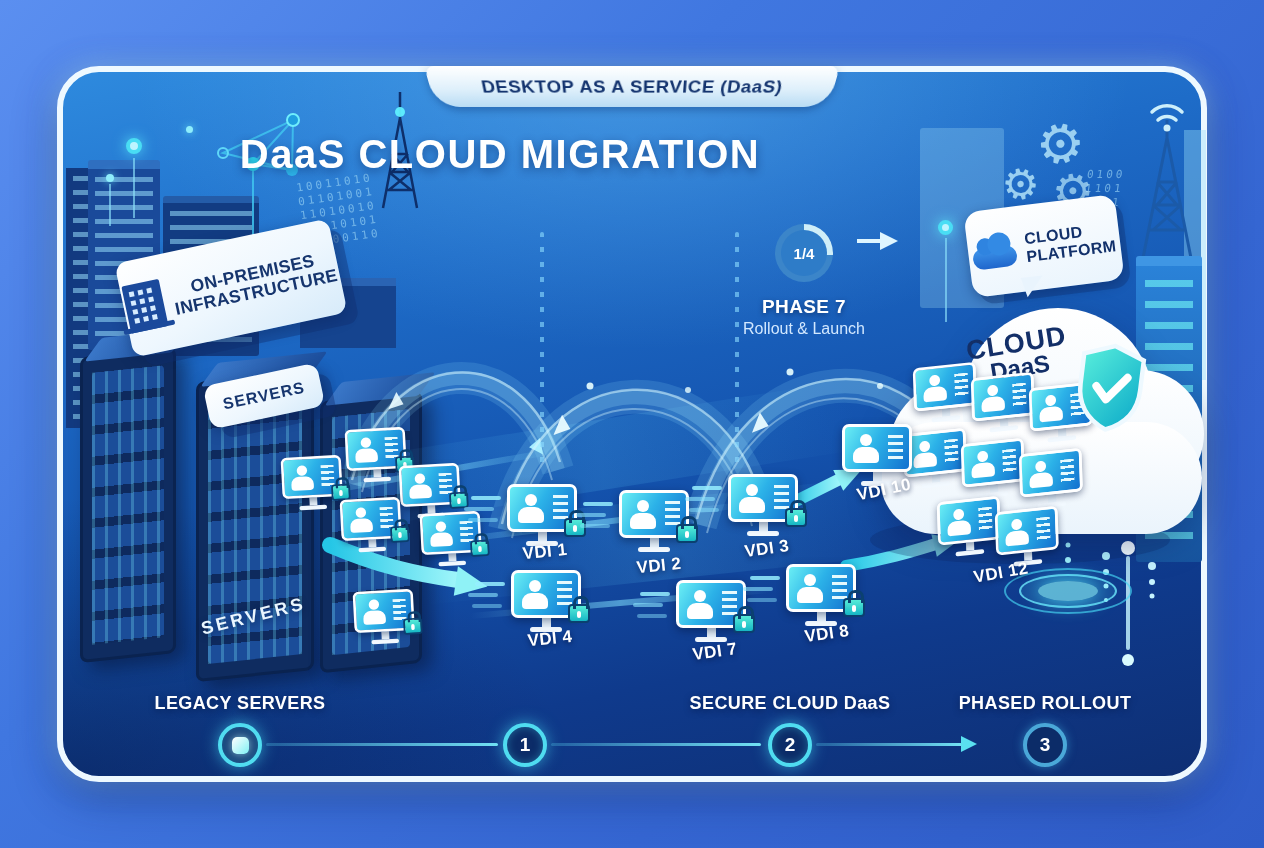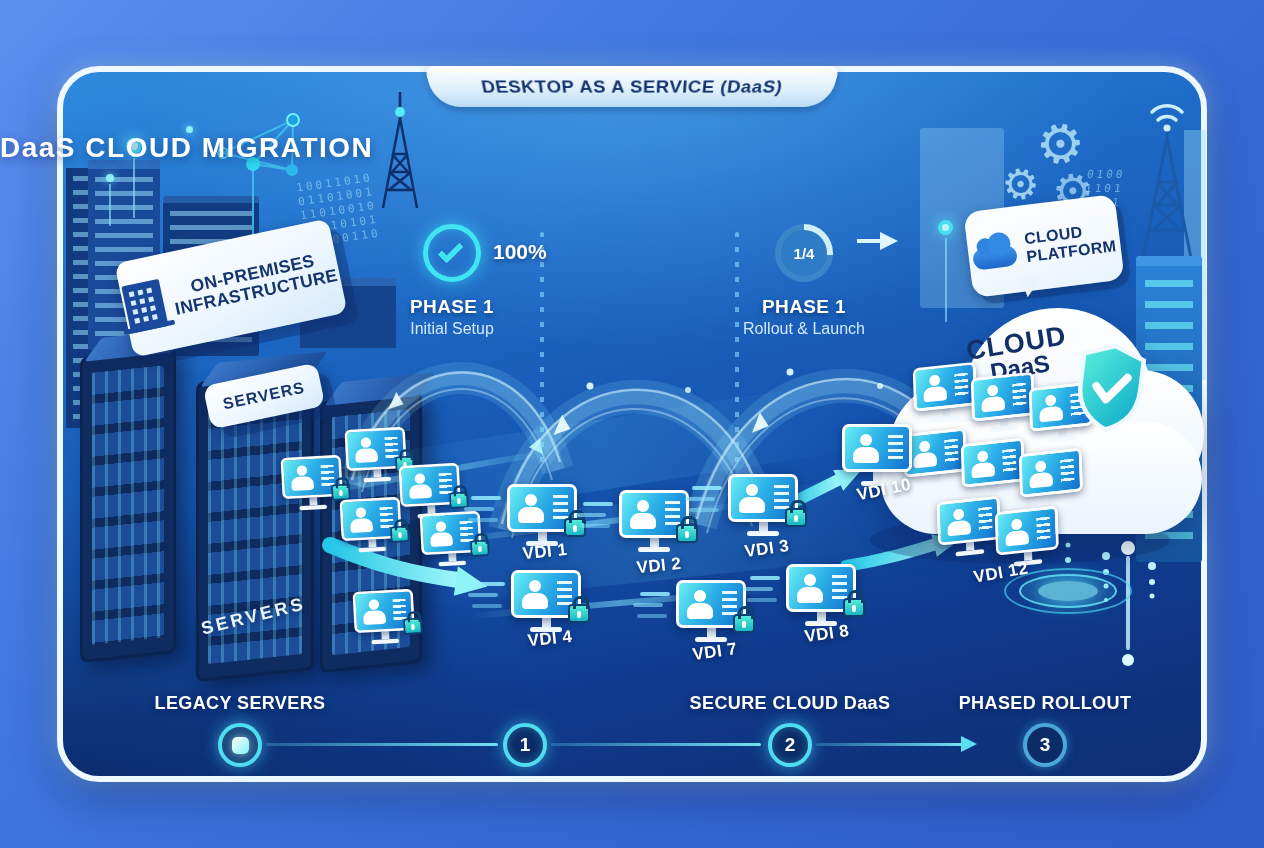--- a/index.html
+++ b/index.html
@@ -19,22 +19,22 @@
            background:radial-gradient(ellipse at 0% 100%, rgba(5,18,55,.38), transparent 70%); }
 
   
   .banner { position:absolute; left:632px; top:66px; width:416px; height:44px; z-index:30;
             transform:translateX(-50%) perspective(130px) rotateX(-10deg); transform-origin:top center;
             background:linear-gradient(180deg,#ffffff 0%,#dff0fb 55%,#b9dcf4 100%);
             border-radius:10px 10px 26px 26px; display:flex; align-items:center; justify-content:center;
             box-shadow:0 4px 10px rgba(10,40,100,.35); }
   .banner span { font-size:19px; font-weight:700; letter-spacing:.6px; color:#14346f; }
 
-  .main-title { position:absolute; left:0; top:132px; width:1000px; z-index:29;
-            font-size:28px; font-weight:700; letter-spacing:1.5px; color:#ffffff;
+  .main-title { position:absolute; left:0; top:132px; width:1000px; text-align:center; z-index:29;
+            font-size:40px; font-weight:700; letter-spacing:1.5px; color:#ffffff;
             text-shadow:0 3px 10px rgba(4,25,80,.45); }
 
   
   .abs { position:absolute; }
   .bld { background:#16458f; }
   .win-grid::before { content:''; position:absolute; inset:8px 7px;
             background:repeating-linear-gradient(180deg, rgba(150,220,250,.55) 0 5px, transparent 5px 14px); }
   .teal-stripes::before { content:''; position:absolute; inset:14px 9px;
             background:repeating-linear-gradient(180deg, rgba(110,240,245,.65) 0 7px, transparent 7px 21px); }
   .binary { font-family:"DejaVu Sans Mono", monospace; white-space:pre; color:rgba(175,230,252,.55);
@@ -334,37 +334,27 @@
     <span class="txt" style="font-size:17.5px;">
       <span style="display:block;">ON-PREMISES</span>
       <span style="display:block;">INFRASTRUCTURE</span>
     </span>
   </div>
   <div class="sign" style="left:206px;top:374px;width:116px;height:44px;transform:rotate(-12deg);">
     <span class="txt" style="font-size:16px;letter-spacing:1px;">SERVERS</span>
   </div>
   <div class="servers-diag">SERVERS</div>
 
-  <div class="phase" style="left:364px;top:224px;">
-    <div class="icon-wrap">
-      <div class="ring-check">
-          <span class="chk"></span>
-        </div>
-      <span class="badge-out">100%</span>
-    </div>
-    <div class="phase-name">PHASE 1</div>
-    <div class="phase-sub">Initial Setup</div>
-  </div>
   <div class="phase" style="left:716px;top:224px;">
     <div class="icon-wrap">
       <div class="ring-pie p25">
           <b>1/4</b>
         </div>
     </div>
-    <div class="phase-name">PHASE 1</div>
+    <div class="phase-name">PHASE 7</div>
     <div class="phase-sub">Rollout &amp; Launch</div>
   </div>
 
   <div class="cloud-wrap">
     <i class="cl" style="left:8px;top:96px;width:150px;height:150px;"></i>
     <i class="cl" style="left:82px;top:26px;width:192px;height:192px;"></i>
     <i class="cl" style="left:196px;top:88px;width:128px;height:128px;"></i>
     <i class="cl" style="left:0;top:140px;width:322px;height:112px;border-radius:56px;"></i>
   </div>
   <div class="cloud-label">

